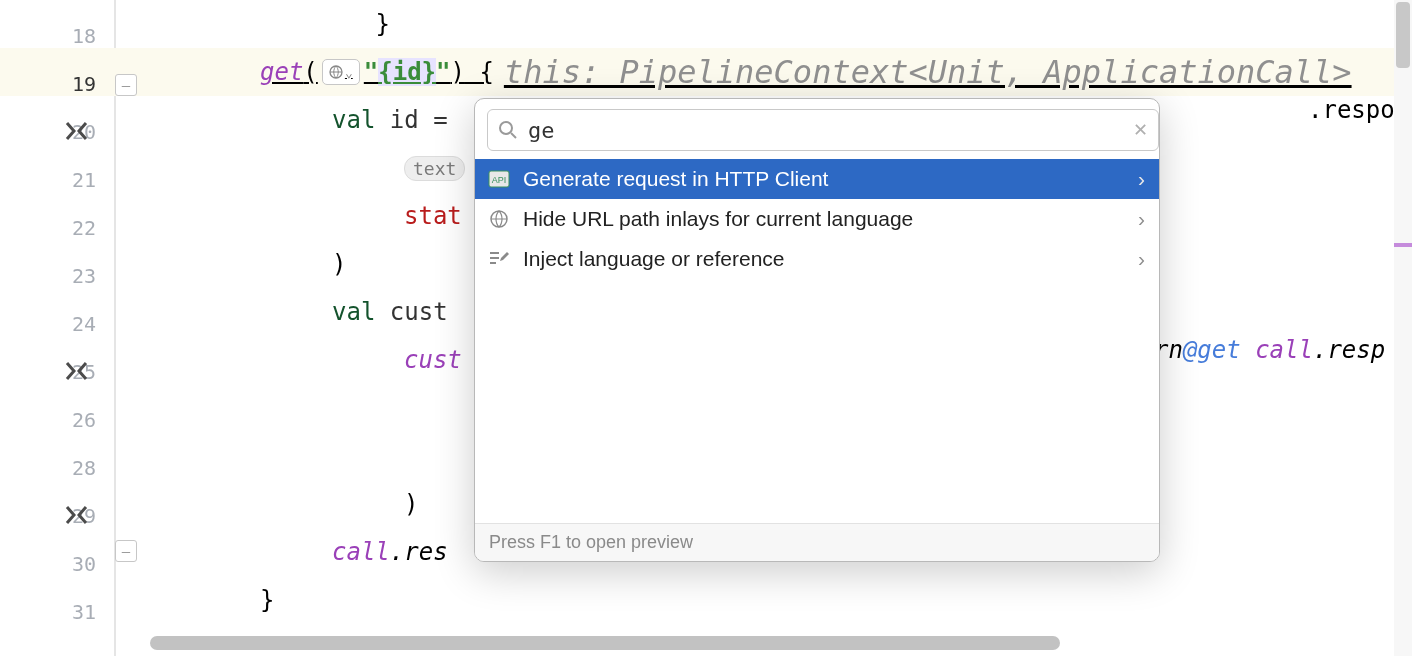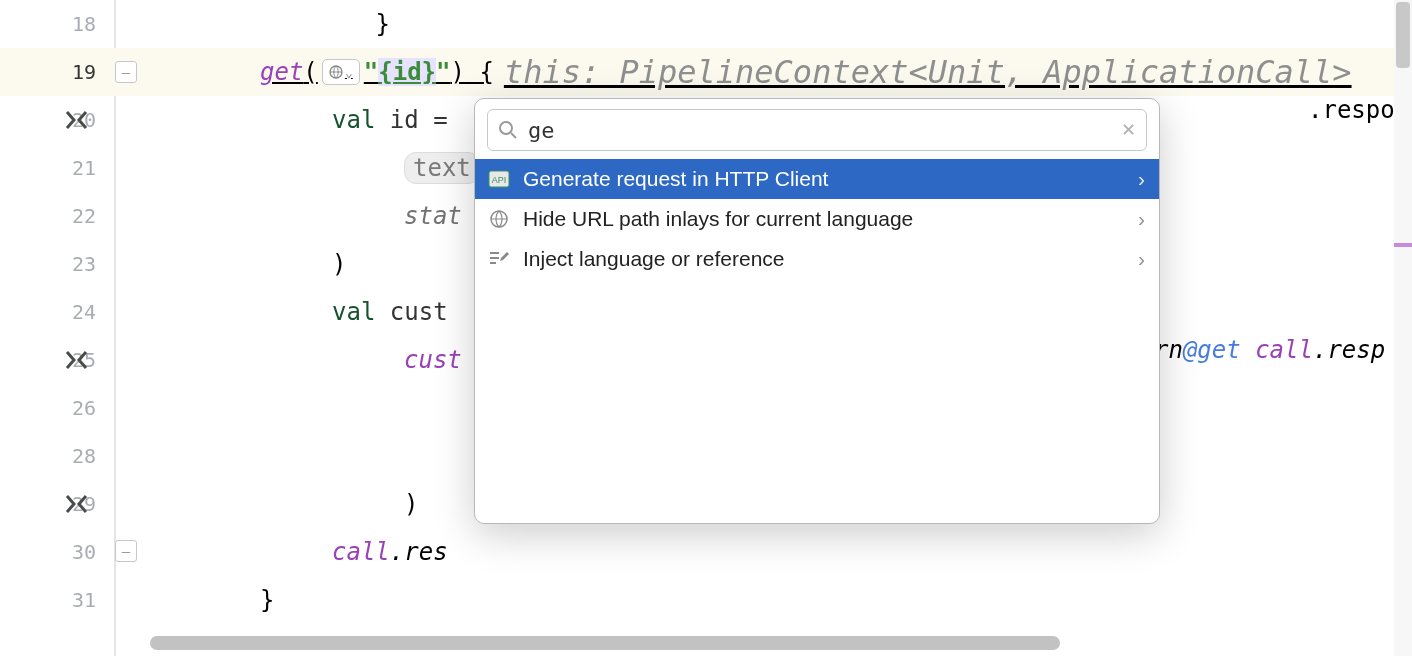--- a/index.html
+++ b/index.html
@@ -1,58 +1,58 @@
 <!DOCTYPE html>
 <html><head>
 <meta charset="utf-8">
 <style>
   * { margin: 0; padding: 0; box-sizing: border-box; }
   html, body { width: 1412px; height: 656px; overflow: hidden; font-family: -apple-system, BlinkMacSystemFont, "Segoe UI", sans-serif; background: #ffffff; }
   .editor { position: relative; width: 100%; height: 100%; display: flex; }
   .gutter { width: 148px; background: #ffffff; border-right: none; flex-shrink:0; }
-  .gutter-row { height: 48px; display: flex; align-items: center; justify-content: flex-end; padding-right: 52px; color: #a8adb5; font-size: 20px; font-family: Menlo, Consolas, monospace; position: relative; }
+  .gutter-row { height: 48px; display: flex; align-items: flex-end; justify-content: flex-end; padding-right: 52px; color: #a8adb5; font-size: 20px; font-family: Menlo, Consolas, monospace; position: relative; }
   .gutter-row.current { color: #333333; }
   .gutter-row.current-bg { background: #fcfaee; }
   .code-area { flex: 1; position: relative; font-family: Menlo, Consolas, monospace; font-size: 24px; }
   .code-line { height: 48px; display: flex; align-items: center; white-space: pre; position: relative; padding-left: 4px; }
   .code-line.current-bg { background: #fcfaee; text-decoration: underline; }
   .kw { color: #14532d; }
   .fn { color: #9a40b8; font-style: italic; }
   .str { color: #3a8c3a; font-weight: bold; }
   .str-hl { background: #e7e3ff; text-decoration: underline; }
   .decl { color: #333333; }
-  .param { color: #737373; font-style: italic; }
+  .param { color: #b91c1c; }
   .ital { font-style: italic; }
   .hint-inline { color: #8f8f8f; font-style: italic; font-size: 32px; padding-left: 10px; }
   .gutter-icon { position: absolute; display:flex; align-items:center; justify-content:center; }
   .bulb { left: 156px; top: 4px; width: 24px; height: 24px; }
   .endpoint-icon { left: 60px; width: 34px; height: 26px; }
   .fold-icon { left: 115px; width: 22px; height: 22px; border:1px solid #c7c7c7; background:#fff; border-radius:3px; color:#9a9a9a; font-size:14px; display:flex; align-items:center; justify-content:center; }
   .caret-line { position:absolute; left:114px; top:0; bottom:0; width:2px; background: #e5e5e5; }
 
   
   .popup { position: absolute; left: 474px; top: 98px; width: 686px; background: #ffffff; border: 1px solid #b8b8b8; border-radius: 10px; box-shadow: 0 10px 40px rgba(0,0,0,0.2); overflow:hidden; z-index: 10; }
-  .search-wrap { padding: 10px 12px 8px 12px; }
+  .search-wrap { padding: 10px 0 8px 12px; }
   .search-box { display:flex; align-items:center; height: 42px; border:1px solid #c9c9c9; border-radius:6px; padding: 0 10px; gap:10px; }
   .search-box input { flex:1; border:none; outline:none; font-family: Menlo, Consolas, monospace; font-size: 22px; color:#333; background:transparent; }
   .search-box .clear { color:#b0b0b0; cursor:pointer; font-size:18px; }
   .items { padding-bottom: 4px; }
   .item { display:flex; align-items:center; height: 40px; padding: 0 14px 0 12px; font-size: 21px; color:#222; cursor:pointer; gap:12px; }
   .item.selected { background:#2d69c4; color:#ffffff; }
   .item .item-icon { width:24px; display:flex; justify-content:center; color:#8a8a8a; }
   .item.selected .item-icon { color:#e8e8e8; }
   .item .chev { margin-left:auto; color:#8f8f8f; }
   .item.selected .chev { color:#e8e8e8; }
   .popup-spacer { height: 240px; }
   .popup-footer { border-top:1px solid #e2e2e2; background:#f7f7f7; height:38px; display:flex; align-items:center; padding:0 14px; font-size:18px; color:#8a8a8a; }
 
   
   .globe-badge { display:inline-flex; align-items:center; justify-content:center; width:38px; height:26px; border:1px solid #c7c7c7; border-radius:5px; background:#fff; color:#888; font-size:13px; vertical-align:middle; margin:0 4px; gap:2px; }
 
-  .param-hint { display:inline-block; background:#eeeeee; border:1px solid #dcdcdc; border-radius:12px; color:#7a7a7a; font-size:24px; padding:1px 8px; vertical-align:middle; font-style:normal; }
+  .param-hint { display:inline-block; background:#eeeeee; border:1px solid #dcdcdc; border-radius:12px; color:#7a7a7a; font-size:18px; padding:1px 8px; vertical-align:middle; font-style:normal; }
 
   
   .right-track { position:absolute; right:0; top:0; bottom:0; width:18px; background:#f7f7f7; }
   .right-track .thumb { position:absolute; right:2px; top:2px; width:14px; height:66px; background:#c8c8c8; border-radius:4px; }
   .right-mark { position:absolute; right:0; width:18px; height:4px; }
   
   .bottom-track { position:absolute; left:150px; right:20px; bottom:4px; height:16px; }
   .bottom-thumb { position:absolute; left:0; width:910px; height:14px; background:#c2c2c2; border-radius:8px; }
 
   
@@ -252,14 +252,17 @@
               <line x1="1" y1="8" x2="10" y2="8" stroke="#8a8a8a" stroke-width="2"></line>
               <line x1="1" y1="13" x2="7" y2="13" stroke="#8a8a8a" stroke-width="2"></line>
               <path d="M18 2 L12 8 L11 11 L14 10 L20 4 Z" fill="#8a8a8a"></path>
             </svg>
         </span>
         <span>Inject language or reference</span>
         <span class="chev">›</span>
       </div>
     </div>
     <div class="popup-spacer"></div>
+    <div class="popup-footer">
+      <span>Press F1 to open preview</span>
+    </div>
   </div>
 </div>
 
 </body></html>

